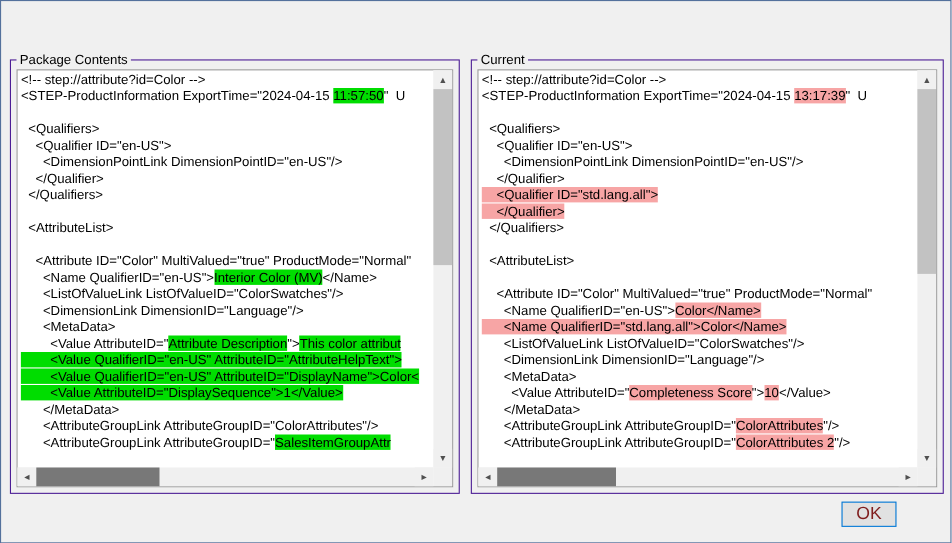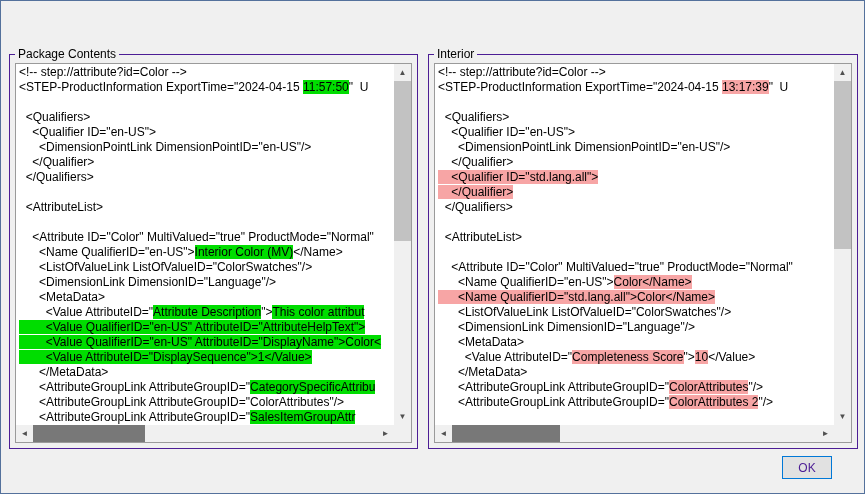--- a/index.html
+++ b/index.html
@@ -25,21 +25,21 @@
 
   .vscroll { position:absolute; top:0; right:0; bottom:17px; width:17px; background:#f0f0f0; }
   .hscroll { position:absolute; left:0; right:17px; bottom:0; height:17px; background:#f0f0f0; }
   .sb-corner { position:absolute; right:0; bottom:0; width:17px; height:17px; background:#f0f0f0; }
   .sb-btn { position:absolute; width:17px; height:17px; display:flex; align-items:center; justify-content:center; font-size:8px; color:#505050; background:#f0f0f0; }
   .sb-up { top:0; left:0; } .sb-down { bottom:0; left:0; }
   .sb-left { left:0; top:0; } .sb-right { right:0; top:0; }
   .vthumb { position:absolute; left:0; right:0; background:#c2c2c2; }
   .hthumb { position:absolute; top:0; bottom:0; background:#787878; }
 
-  .ok-btn { position:absolute; left:781px; top:455px; width:50px; height:23px; font-size:12px; font-family:inherit; color:#4c1d95; background:#e1e1e1; border:1px solid #0078d7; cursor:pointer; }
+  .ok-btn { position:absolute; left:764px; top:455px; width:50px; height:23px; font-size:16px; font-family:inherit; color:#7f1d1d; background:#e1e1e1; border:1px solid #0078d7; cursor:pointer; }
 </style>
 </head>
 <body>
 
 <div class="window">
 
 
   <div class="groupbox" id="gb-left">
     <span class="gb-label">Package Contents</span>
     <div class="textpane">
@@ -58,21 +58,20 @@
           <div class="code-line"><span>    &lt;Attribute ID="Color" MultiValued="true" ProductMode="Normal"</span></div>
           <div class="code-line"><span>      &lt;Name QualifierID="en-US"&gt;</span><span class="hl-add">Interior Color (MV)</span><span>&lt;/Name&gt;</span></div>
           <div class="code-line"><span>      &lt;ListOfValueLink ListOfValueID="ColorSwatches"/&gt;</span></div>
           <div class="code-line"><span>      &lt;DimensionLink DimensionID="Language"/&gt;</span></div>
           <div class="code-line"><span>      &lt;MetaData&gt;</span></div>
           <div class="code-line"><span>        &lt;Value AttributeID="</span><span class="hl-add">Attribute Description</span><span>"&gt;</span><span class="hl-add">This color attribut</span></div>
           <div class="code-line"><span class="hl-add">        &lt;Value QualifierID="en-US" AttributeID="AttributeHelpText"&gt;</span></div>
           <div class="code-line"><span class="hl-add">        &lt;Value QualifierID="en-US" AttributeID="DisplayName"&gt;Color&lt;</span></div>
           <div class="code-line"><span class="hl-add">        &lt;Value AttributeID="DisplaySequence"&gt;1&lt;/Value&gt;</span></div>
           <div class="code-line"><span>      &lt;/MetaData&gt;</span></div>
-          <div class="code-line"><span>      &lt;AttributeGroupLink AttributeGroupID="</span><span class="hl-add">CategorySpecificAttribu</span></div>
           <div class="code-line"><span>      &lt;AttributeGroupLink AttributeGroupID="ColorAttributes"/&gt;</span></div>
           <div class="code-line"><span>      &lt;AttributeGroupLink AttributeGroupID="</span><span class="hl-add">SalesItemGroupAttr</span></div>
         </div>
       <div class="vscroll">
         <div class="sb-btn sb-up">
             <span>▲</span>
           </div>
         <div class="vthumb" style="top:17px; height:160px;"></div>
         <div class="sb-btn sb-down">
             <span>▼</span>
@@ -85,21 +84,21 @@
         <div class="hthumb" style="left:17px; width:112px;"></div>
         <div class="sb-btn sb-right">
             <span>►</span>
           </div>
       </div>
       <div class="sb-corner"></div>
     </div>
   </div>
 
   <div class="groupbox" id="gb-right">
-    <span class="gb-label">Interior</span>
+    <span class="gb-label">Current</span>
     <div class="textpane">
       <div class="code">
           <div class="code-line"><span>&lt;!-- step://attribute?id=Color --&gt;</span></div>
           <div class="code-line"><span>&lt;STEP-ProductInformation ExportTime="2024-04-15 </span><span class="hl-chg">13:17:39</span><span>"  U</span></div>
           <div class="code-line">&nbsp;</div>
           <div class="code-line"><span>  &lt;Qualifiers&gt;</span></div>
           <div class="code-line"><span>    &lt;Qualifier ID="en-US"&gt;</span></div>
           <div class="code-line"><span>      &lt;DimensionPointLink DimensionPointID="en-US"/&gt;</span></div>
           <div class="code-line"><span>    &lt;/Qualifier&gt;</span></div>
           <div class="code-line"><span class="hl-chg">    &lt;Qualifier ID="std.lang.all"&gt;</span></div>

